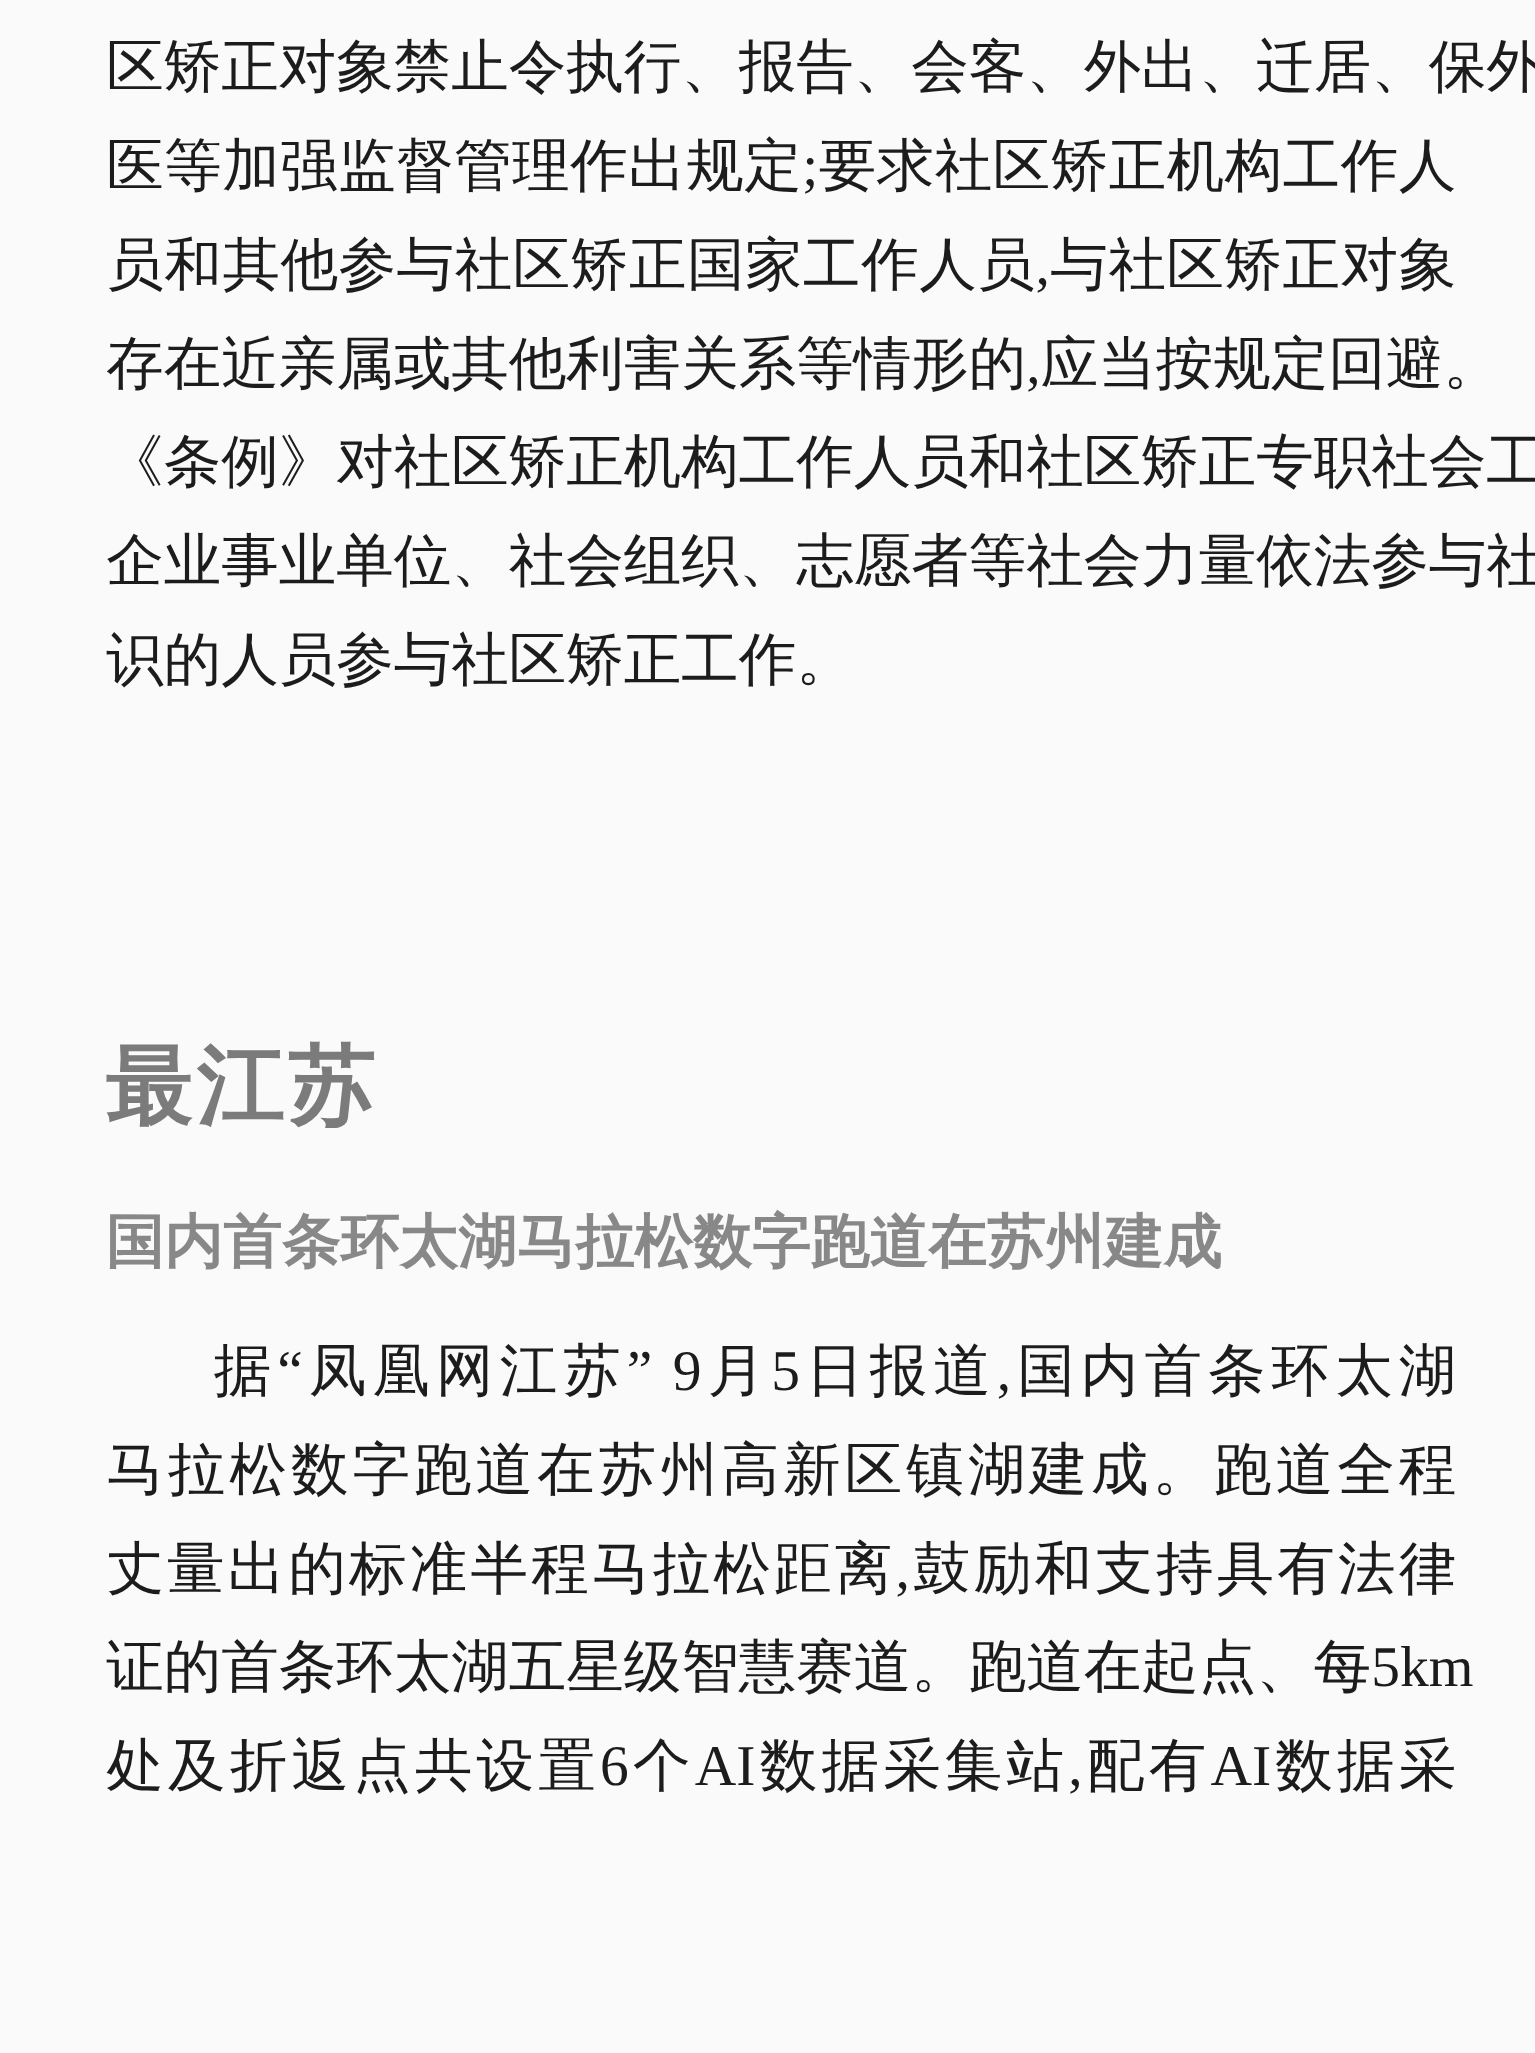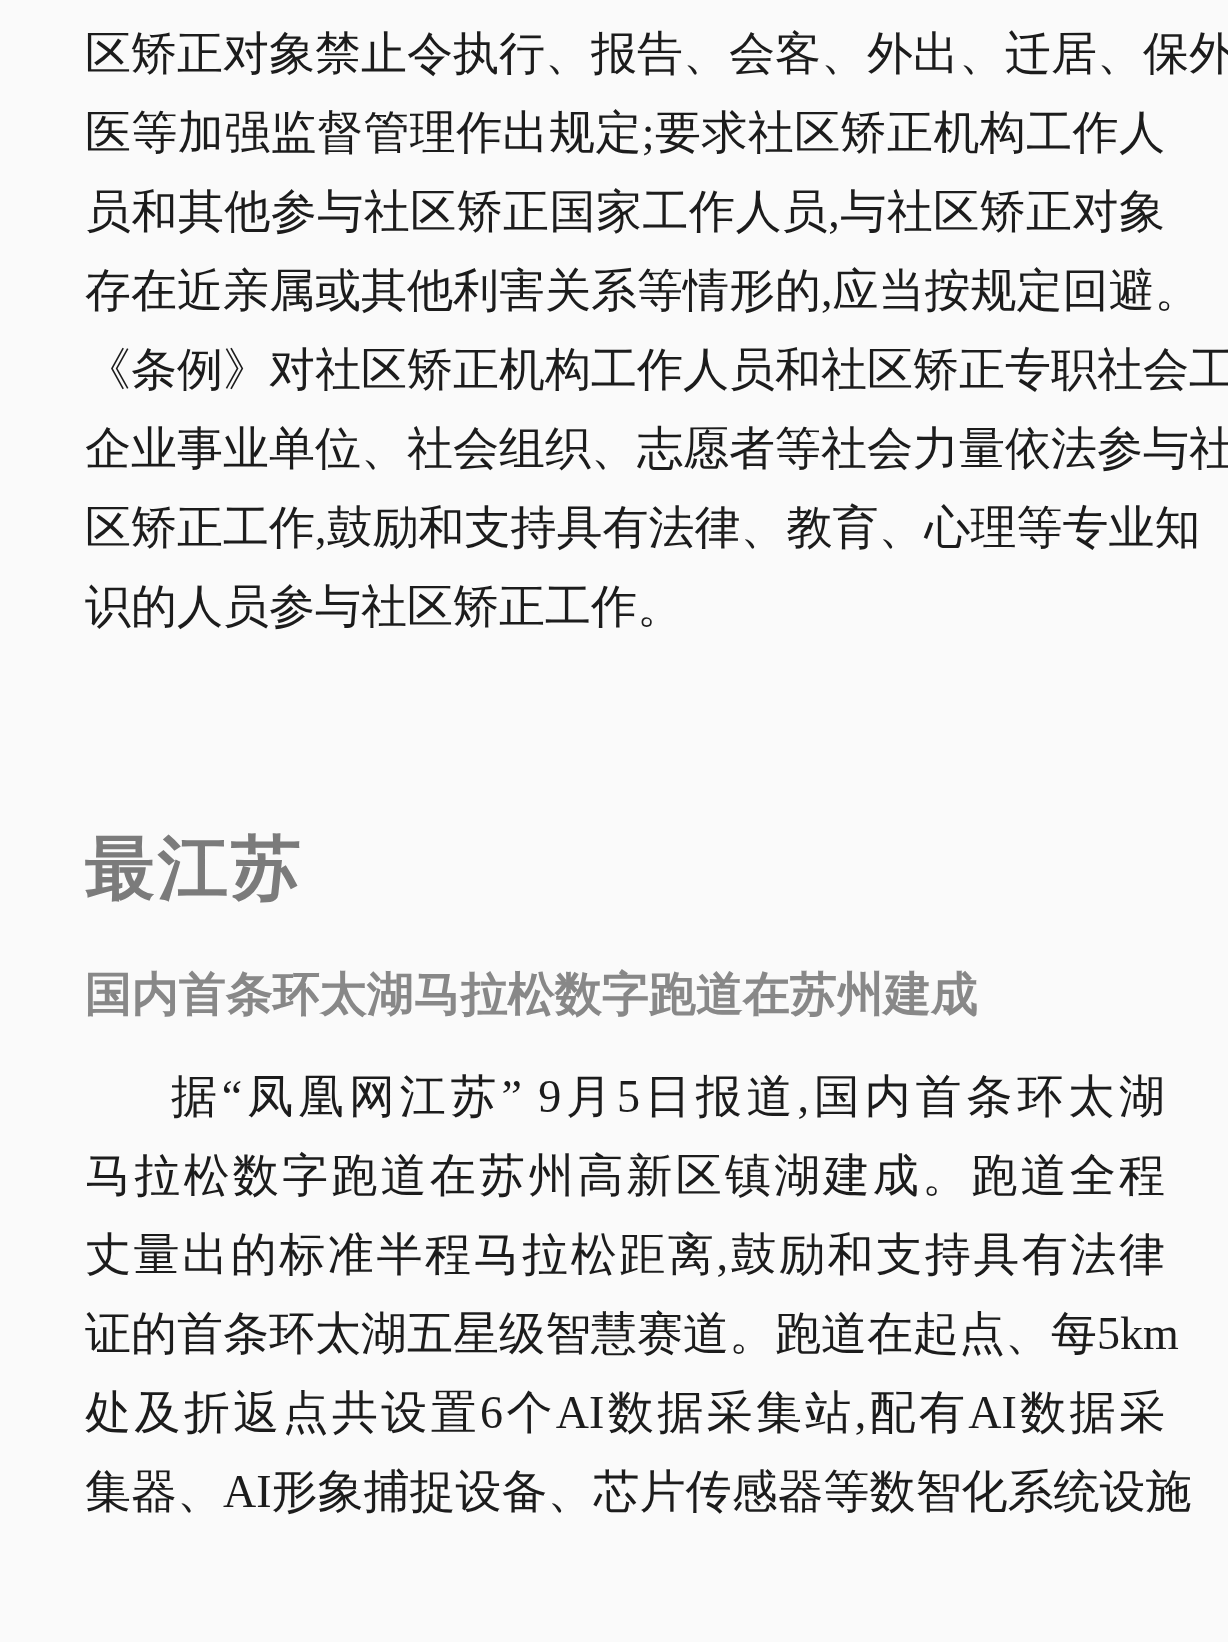--- a/index.html
+++ b/index.html
@@ -71,30 +71,28 @@
 
 <div class="page">
 
   <div class="text-block para-top">
       <span class="line">区矫正对象禁止令执行、报告、会客、外出、迁居、保外就</span>
       <span class="line">医等加强监督管理作出规定;要求社区矫正机构工作人</span>
       <span class="line">员和其他参与社区矫正国家工作人员,与社区矫正对象</span>
       <span class="line">存在近亲属或其他利害关系等情形的,应当按规定回避。</span>
       <span class="line">《条例》对社区矫正机构工作人员和社区矫正专职社会工</span>
       <span class="line">企业事业单位、社会组织、志愿者等社会力量依法参与社</span>
-      <span class="line">区矫正工作,鼓励和支持具有法律、教育、心理等专业知</span>
       <span class="line">识的人员参与社区矫正工作。</span>
     </div>
 
   <div class="section-title">最江苏</div>
 
   <div class="article-headline">国内首条环太湖马拉松数字跑道在苏州建成</div>
 
   <div class="text-block para-news">
       <span class="line">据“凤凰网江苏” 9月5日报道,国内首条环太湖</span>
       <span class="line">马拉松数字跑道在苏州高新区镇湖建成。跑道全程</span>
       <span class="line">丈量出的标准半程马拉松距离,鼓励和支持具有法律</span>
       <span class="line">证的首条环太湖五星级智慧赛道。跑道在起点、每5km</span>
       <span class="line">处及折返点共设置6个AI数据采集站,配有AI数据采</span>
-      <span class="line">集器、AI形象捕捉设备、芯片传感器等数智化系统设施</span>
     </div>
 
 </div>
 
 </body></html>

